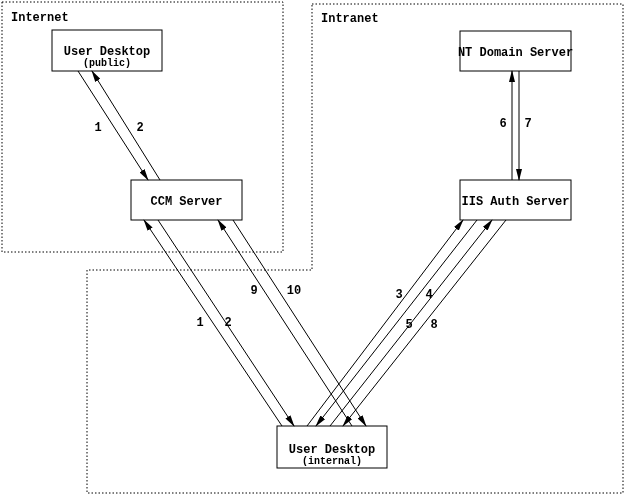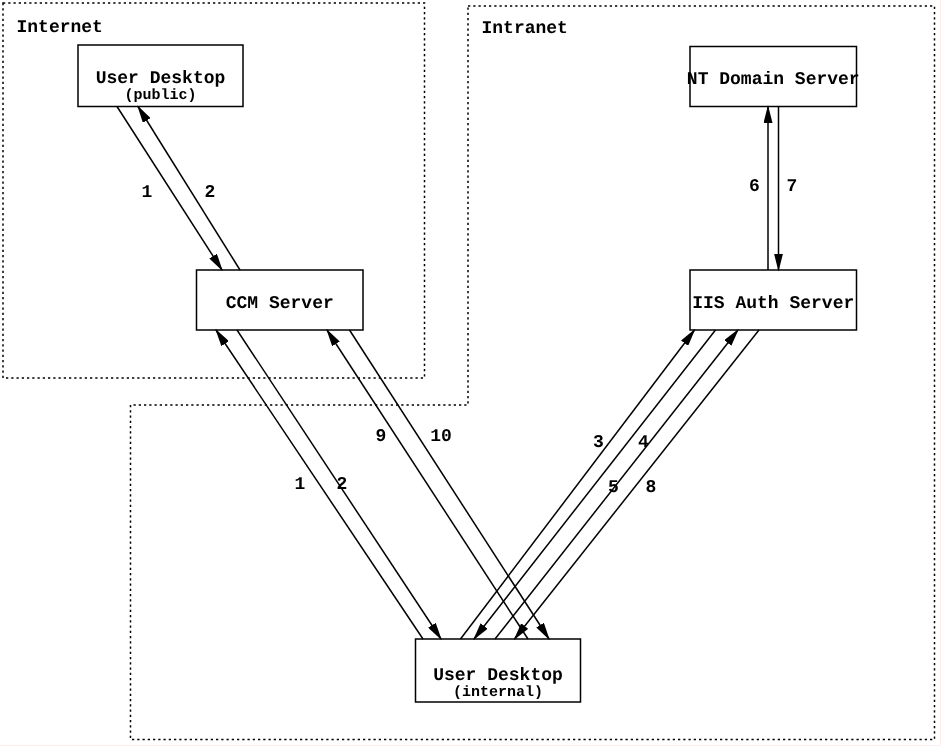--- a/index.html
+++ b/index.html
@@ -4,21 +4,21 @@
 <style>
   html, body {
     margin: 0;
     padding: 0;
     background: #ffffff;
   }
   .diagram-wrap {
     width: 627px;
     height: 497px;
     position: relative;
-    background: #fca5a5;
+    background: #0369a1;
     overflow: hidden;
   }
   svg {
     display: block;
     font-family: "Liberation Mono", "DejaVu Sans Mono", monospace;
   }
   .region-label {
     font-size: 12px;
     font-weight: bold;
     fill: #000000;

